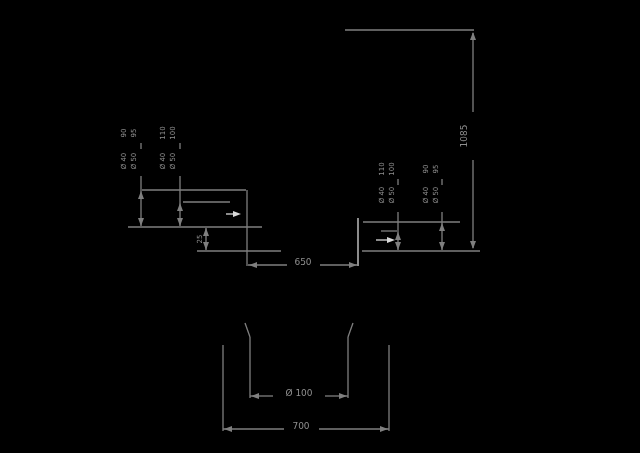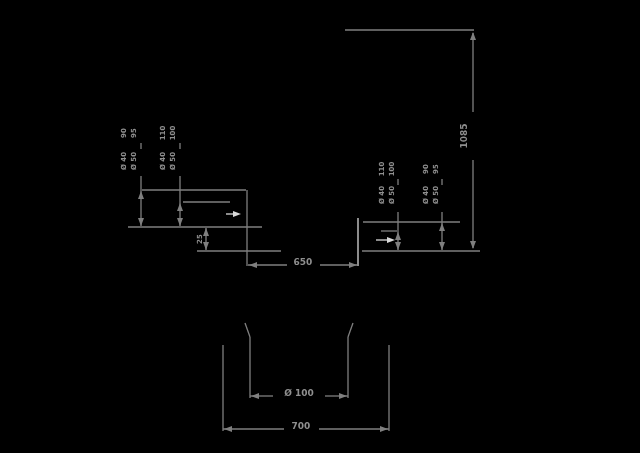--- a/index.html
+++ b/index.html
@@ -2,21 +2,20 @@
 <html><head>
 <meta charset="utf-8">
 <style>
   html,body{margin:0;padding:0;background:#000;}
   #stage{
     position:relative;
     width:640px;height:453px;
     background:#000000;
     overflow:hidden;
     font-family:"DejaVu Sans", sans-serif;
-    font-weight:bold;
   }
   svg{position:absolute;left:0;top:0;}
   text{
     font-family:"DejaVu Sans", sans-serif;
     fill:#8f8f8f;
   }
 </style>
 </head>
 <body>
 

